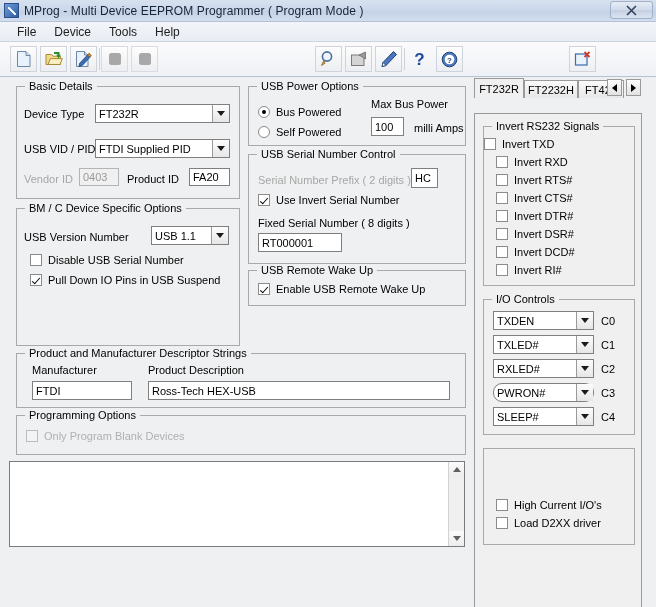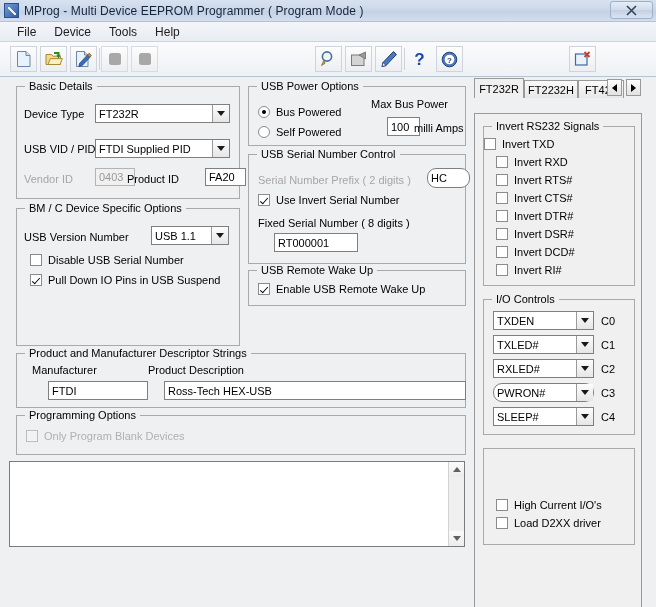--- a/index.html
+++ b/index.html
@@ -152,21 +152,20 @@
     position: absolute;
     background: #ffffff;
     border: 1px solid #7f7f7f;
     box-sizing: border-box;
     font-size: 11px;
     color: #000;
     display: flex; align-items: center;
     padding-left: 3px;
     overflow: hidden;
     white-space: nowrap;
-    margin-left: 16px;
   }
   .tinput.readonly { background: #f0f0f0; color: #9a9a9a; border-color: #b4b4b4; }
 
   
   .combo {
     position: absolute;
     background: #ffffff;
     border: 1px solid #7f7f7f;
     box-sizing: border-box;
     display: flex;
@@ -505,21 +504,21 @@
 
       <div class="lbl" style="left:122px; top:11px;">Max Bus Power</div>
       <div class="tinput" style="left:122px; top:30px; width:33px; height:19px;">100</div>
       <div class="lbl" style="left:165px; top:35px;">milli Amps</div>
     </div>
 
     <div class="group" style="left:248px; top:77px; width:218px; height:110px;">
       <div class="glabel">USB Serial Number Control</div>
 
       <div class="lbl dim" style="left:9px; top:19px;">Serial Number Prefix ( 2 digits )</div>
-      <div class="tinput" style="left:162px; top:13px; width:43px; height:20px;border-radius:9px;">HC</div>
+      <div class="tinput" style="left:162px; top:13px; width:27px; height:20px;">HC</div>
 
       <div class="chk checked" style="left:9px; top:39px;">
         <span class="box"></span>
         <span>Use Invert Serial Number</span>
       </div>
 
       <div class="lbl" style="left:9px; top:62px;">Fixed Serial Number ( 8 digits )</div>
       <div class="tinput" style="left:9px; top:78px; width:84px; height:19px;">RT000001</div>
     </div>
 

